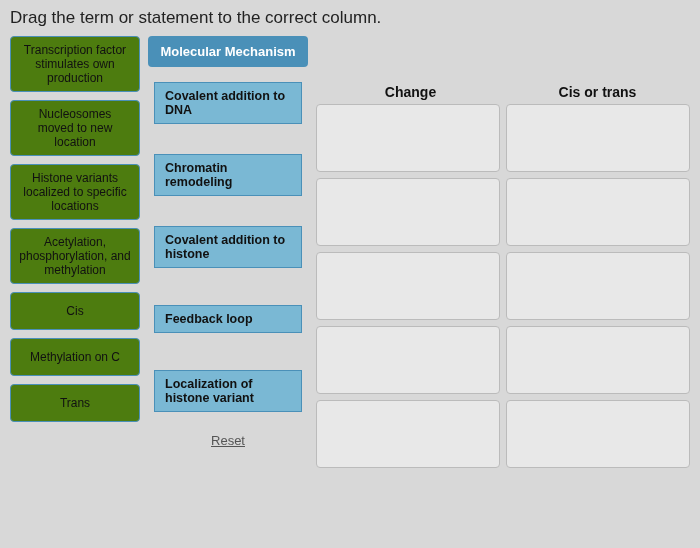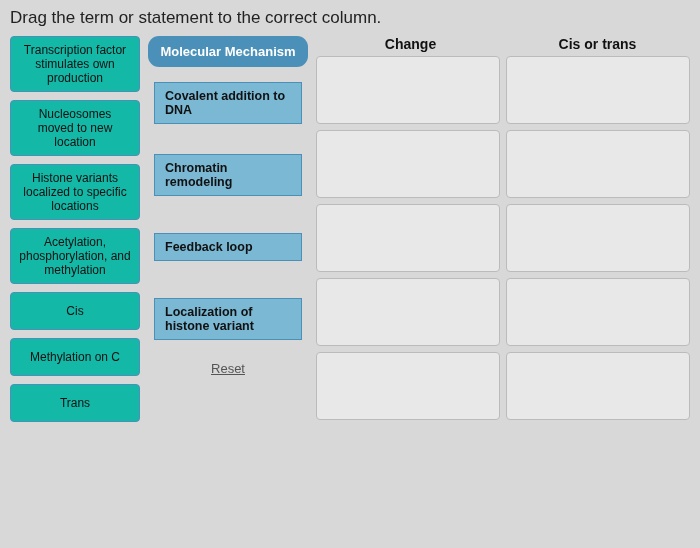--- a/index.html
+++ b/index.html
@@ -24,21 +24,21 @@
     }
     
     .left-col {
       display: flex;
       flex-direction: column;
       gap: 8px;
       width: 130px;
       flex-shrink: 0;
     }
     .drag-item {
-      background: #14b8a6;
+      background: #4d7c0f;
       border: 1.5px solid #4a90b8;
       border-radius: 4px;
       padding: 6px 8px;
       font-size: 12px;
       text-align: center;
       color: #111;
       cursor: grab;
       min-height: 38px;
       display: flex;
       align-items: center;
@@ -51,21 +51,21 @@
       width: 160px;
       flex-shrink: 0;
     }
     .middle-header {
       background: #4a90b8;
       color: white;
       font-weight: bold;
       font-size: 13px;
       text-align: center;
       padding: 8px 6px;
-      border-radius: 11px;
+      border-radius: 4px;
       margin-bottom: 0;
     }
     .mechanism-items {
       display: flex;
       flex-direction: column;
       gap: 0px;
       margin-top: 0;
     }
     .mechanism-row {
       display: flex;
@@ -89,20 +89,21 @@
       display: flex;
       flex-direction: column;
       flex: 1;
       gap: 0;
     }
     .col-headers {
       display: flex;
       gap: 2px;
       margin-bottom: 4px;
       padding-left: 2px;
+      margin-top: 48px;
     }
     .col-header {
       font-weight: bold;
       font-size: 14px;
       color: #111;
       text-align: center;
       flex: 1;
     }
     .drop-rows {
       display: flex;
@@ -168,20 +169,23 @@
   <div class="middle-col">
     <div class="middle-header">Molecular Mechanism</div>
     <div class="mechanism-items">
       <div class="mechanism-row">
         <div class="mechanism-label">Covalent addition to DNA</div>
       </div>
       <div class="mechanism-row">
         <div class="mechanism-label">Chromatin remodeling</div>
       </div>
       <div class="mechanism-row">
+        <div class="mechanism-label">Covalent addition to histone</div>
+      </div>
+      <div class="mechanism-row">
         <div class="mechanism-label">Feedback loop</div>
       </div>
       <div class="mechanism-row">
         <div class="mechanism-label">Localization of histone variant</div>
       </div>
     </div>
     <div class="reset-area">
       <button class="reset-btn">Reset</button>
     </div>
   </div>

